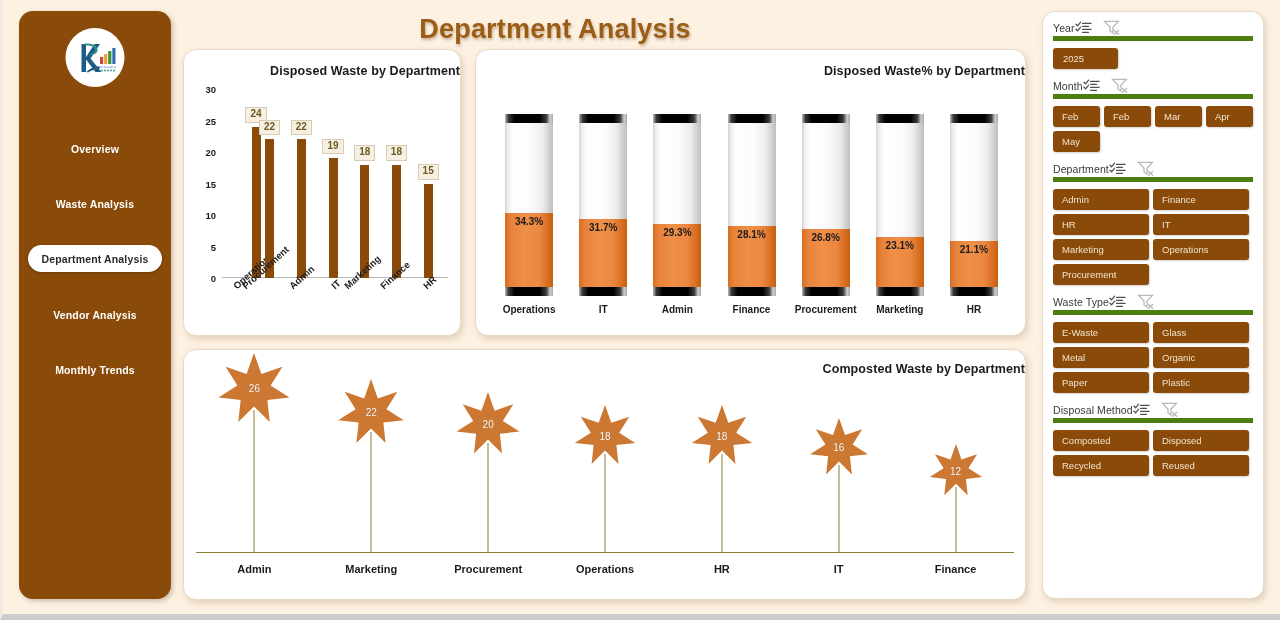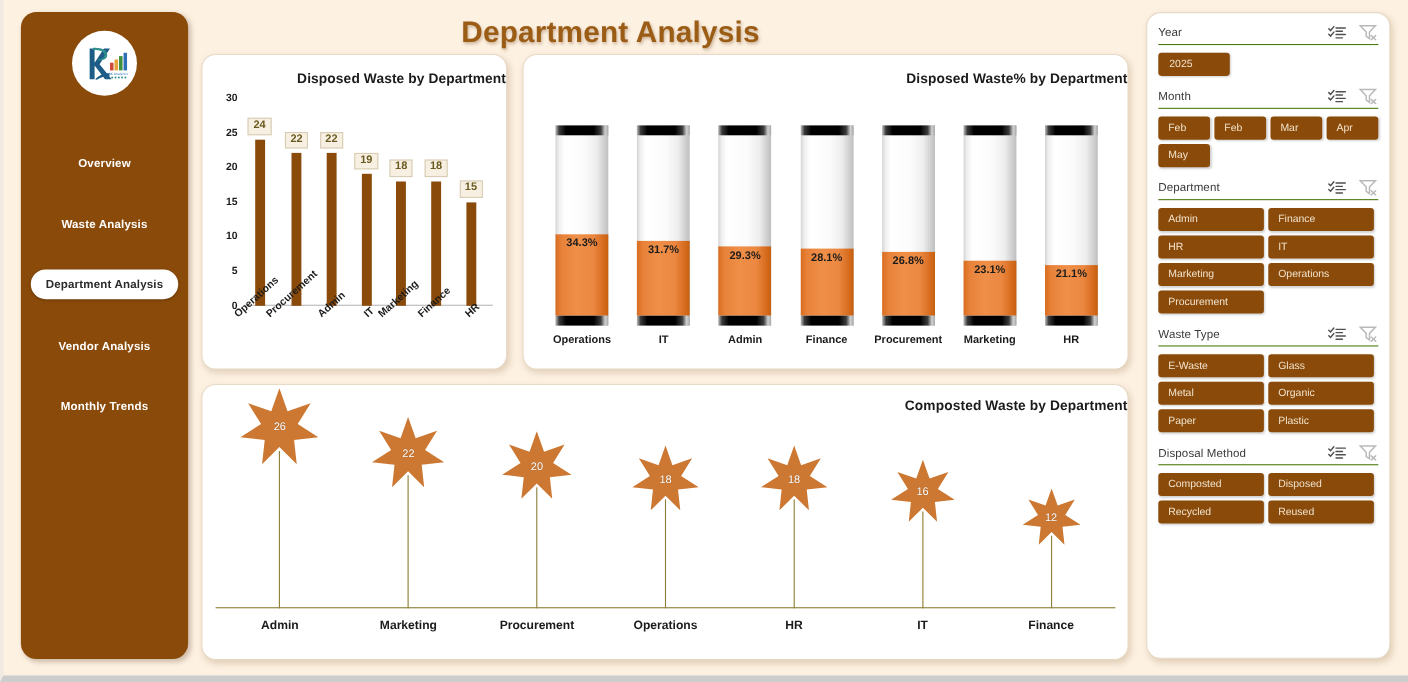--- a/index.html
+++ b/index.html
@@ -299,23 +299,23 @@
     background: #ffffff;
     border-radius: 13px;
     border: 1px solid #e8dac6;
     box-shadow: 2px 3px 6px rgba(175,145,110,0.35);
     padding: 10px 10px 0 10px;
   }
   .slicer { position: relative; margin-bottom: 11px; }
   .slicer-head {
     display: flex;
     align-items: center;
-    justify-content: space-between;
+    justify-content: flex-start;
     height: 19px;
-    border-bottom: 1px solid #4d7c0f;
+    border-bottom: 5px solid #4d7c0f;
     padding-bottom: 3px;
   }
   .slicer-title {
     font-size: 10.5px;
     color: #3a3a3a;
     letter-spacing: 0.1px;
   }
   .slicer-icons { display: flex; gap: 11px; align-items: center; }
   .slicer-icons svg { display: block; }
   .chip-wrap {
@@ -395,21 +395,21 @@
     <div class="card-title" style="top:14px;">Disposed Waste by Department</div>
     <div id="bar-plot">
       <div id="bar-axis"></div>
     <div class="y-tick" style="top: 0px;">30</div>
         <div class="y-tick" style="top: 31.5px;">25</div>
         <div class="y-tick" style="top: 63px;">20</div>
         <div class="y-tick" style="top: 94.5px;">15</div>
         <div class="y-tick" style="top: 126px; text-align: right;">10</div>
         <div class="y-tick" style="top: 157.5px;">5</div>
         <div class="y-tick" style="top: 189px;">0</div>
-        <div class="bar-col" style="left: 0;">
+        <div class="bar-col" style="left: 20px;">
           <div class="bar-label-box" style="bottom: 155.2px;">24</div>
           <div class="bar-rect" style="height: 151.2px;"></div>
           <div class="bar-cat">Operations</div>
         </div>
         <div class="bar-col" style="left: 33.5714px;">
           <div class="bar-label-box" style="bottom: 142.6px;">22</div>
           <div class="bar-rect" style="height: 138.6px;"></div>
           <div class="bar-cat">Procurement</div>
         </div>
         <div class="bar-col" style="left: 65.2857px;">

